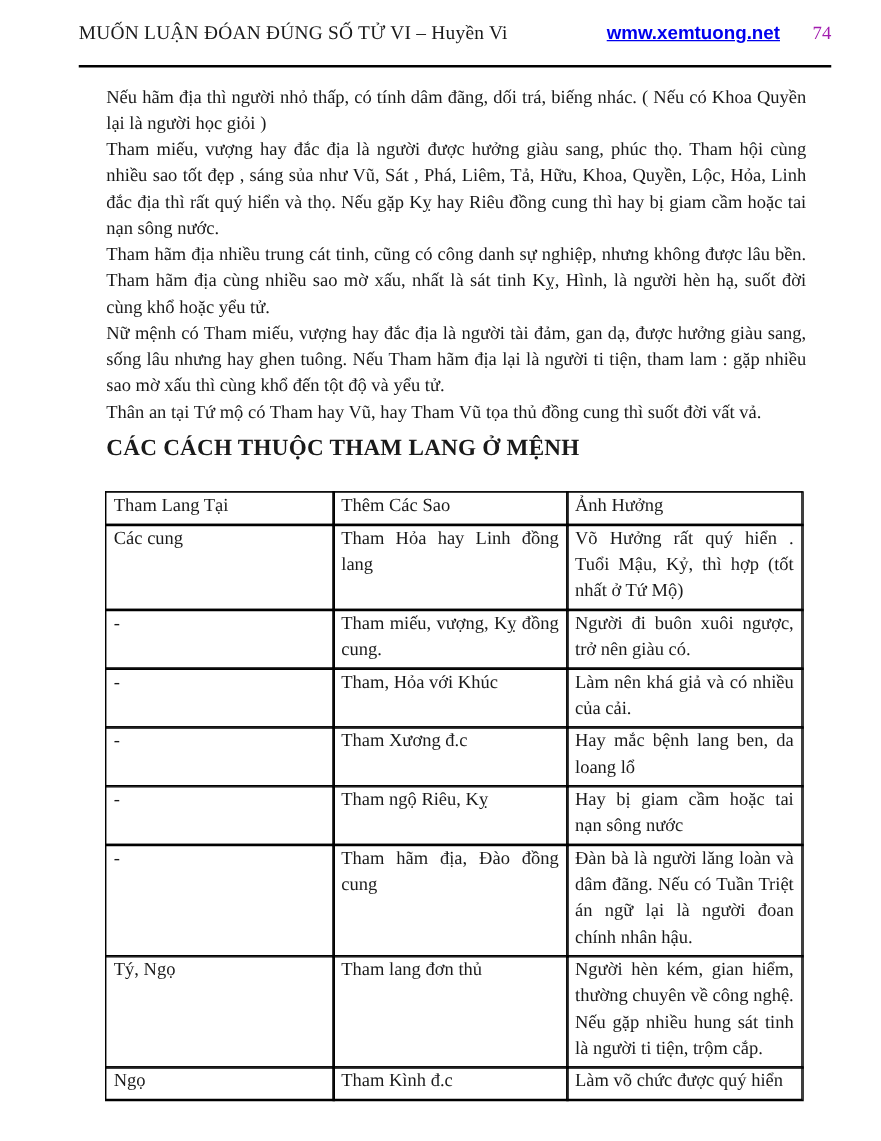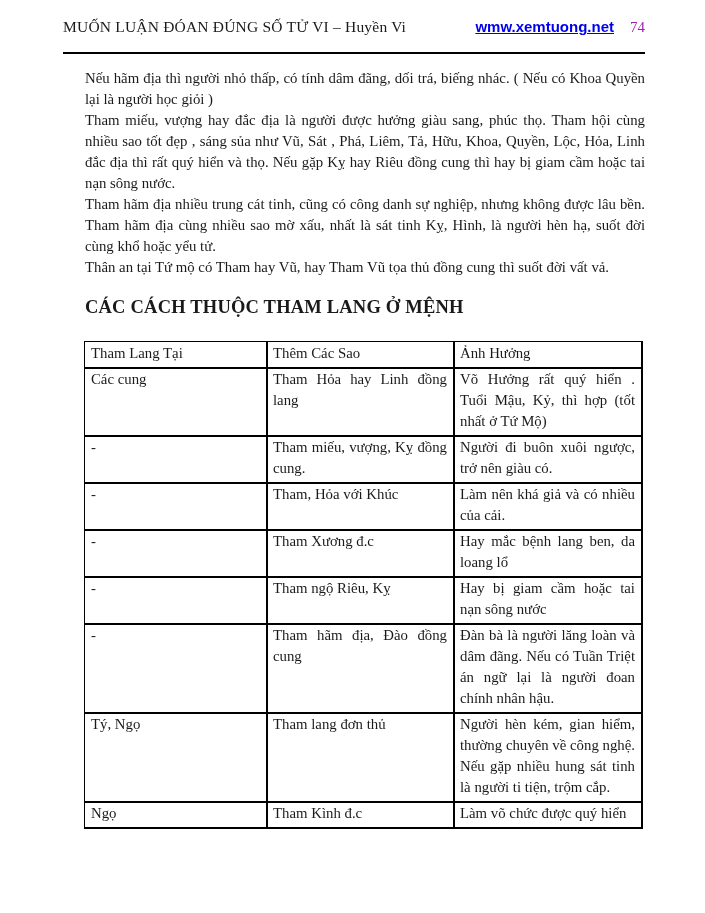--- a/index.html
+++ b/index.html
@@ -10,33 +10,33 @@
     height: 913px;
     background: #ffffff;
     font-family: "Liberation Serif", "DejaVu Serif", serif;
     color: #1a1a1a;
     overflow: hidden;
   }
   .page-header {
     display: flex;
     align-items: baseline;
     justify-content: space-between;
-    margin: 18px 60px 0 63px;
+    margin: 18px 40px 0 63px;
     padding-bottom: 16px;
     border-bottom: 2px solid #000000;
     font-size: 15.5px;
   }
   .header-title {
     letter-spacing: 0.2px;
     white-space: nowrap;
   }
   .header-right {
     display: flex;
     align-items: baseline;
-    gap: 16px;
+    gap: 26px;
   }
   .site-link {
     font-family: "Liberation Sans", sans-serif;
     font-weight: bold;
     font-size: 15px;
     color: #0000ee;
     text-decoration: underline;
     cursor: pointer;
   }
   .page-num { font-size: 15px; color: #a21caf; }
@@ -45,21 +45,21 @@
     width: 560px;
   }
   .content p {
     font-size: 14.8px;
     line-height: 21px;
     text-align: justify;
   }
   .section-heading {
     font-size: 18.5px;
     font-weight: bold;
-    margin-top: 19px;
+    margin-top: 8px;
     letter-spacing: 0.2px;
     white-space: nowrap;
   }
   .cach-table {
     margin-top: 23px;
     margin-left: -1px;
     width: 557px;
     border-collapse: collapse;
     table-layout: fixed;
   }
@@ -89,20 +89,21 @@
     <span class="header-right">
       <a class="site-link">wmw.xemtuong.net</a>
       <span class="page-num">74</span>
     </span>
   </div>
 
   <div class="content">
     <p>Nếu hãm địa thì người nhỏ thấp, có tính dâm đãng, dối trá, biếng nhác. ( Nếu có Khoa Quyền lại là người học giỏi )</p>
     <p>Tham miếu, vượng hay đắc địa là người được hưởng giàu sang, phúc thọ. Tham hội cùng nhiều sao tốt đẹp , sáng sủa như Vũ, Sát , Phá, Liêm, Tả, Hữu, Khoa, Quyền, Lộc, Hỏa, Linh đắc địa thì rất quý hiển và thọ. Nếu gặp Kỵ hay Riêu đồng cung thì hay bị giam cầm hoặc tai nạn sông nước.</p>
     <p>Tham hãm địa nhiều trung cát tinh, cũng có công danh sự nghiệp, nhưng không được lâu bền. Tham hãm địa cùng nhiều sao mờ xấu, nhất là sát tinh Kỵ, Hình, là người hèn hạ, suốt đời cùng khổ hoặc yểu tử.</p>
+    <p>Nữ mệnh có Tham miếu, vượng hay đắc địa là người tài đảm, gan dạ, được hưởng giàu sang, sống lâu nhưng hay ghen tuông. Nếu Tham hãm địa lại là người ti tiện, tham lam : gặp nhiều sao mờ xấu thì cùng khổ đến tột độ và yểu tử.</p>
     <p>Thân an tại Tứ mộ có Tham hay Vũ, hay Tham Vũ tọa thủ đồng cung thì suốt đời vất vả.</p>
 
     <h2 class="section-heading">CÁC CÁCH THUỘC THAM LANG Ở MỆNH</h2>
 
     <table class="cach-table">
       <thead>
         <tr>
           <th class="col-1">Tham Lang Tại</th>
           <th class="col-2">Thêm Các Sao</th>
           <th class="col-3">Ảnh Hưởng</th>

